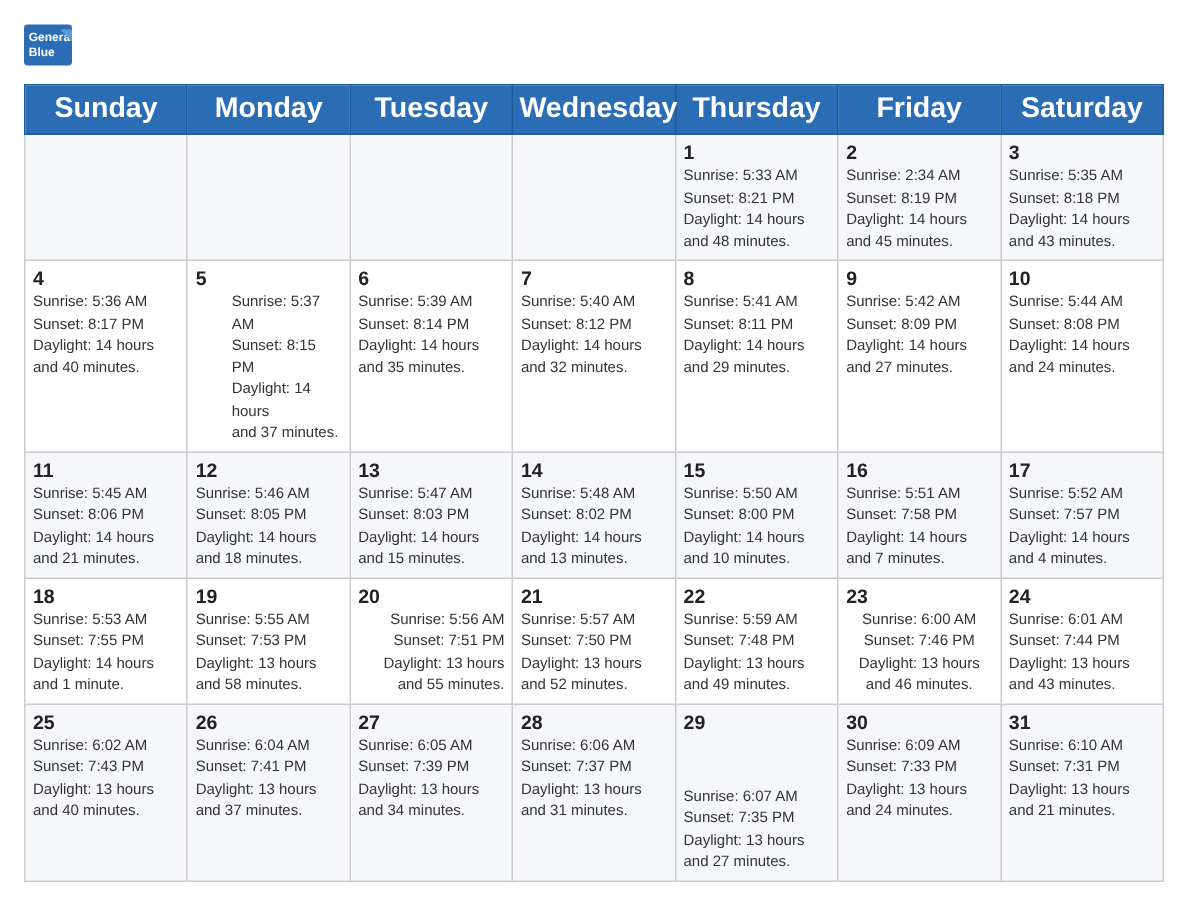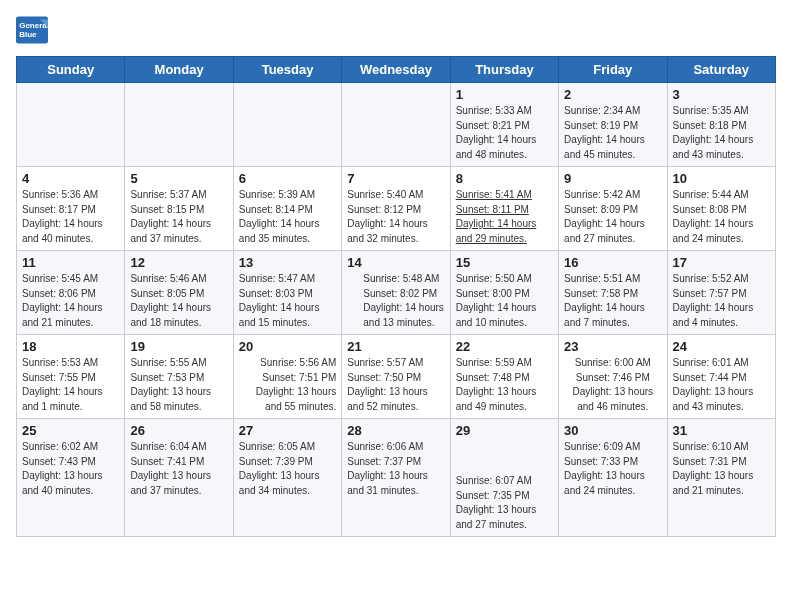--- a/index.html
+++ b/index.html
@@ -39,21 +39,21 @@
       color: #444;
     }
     table {
       width: 100%;
       border-collapse: collapse;
       table-layout: fixed;
     }
     thead tr th {
       background-color: #2a6db5;
       color: #fff;
-      font-size: 13px;
+      font-size: 19px;
       font-weight: bold;
       padding: 5px 4px;
       text-align: center;
       border: 1px solid #1e5a9a;
     }
     tbody tr td {
       border: 1px solid #ccc;
       vertical-align: top;
       padding: 4px 5px;
       font-size: 10.5px;
@@ -144,42 +144,42 @@
       <tr>
         <td>
           <span class="day-number">4</span>
           <div class="day-info" style="white-space: pre-line;">Sunrise: 5:36 AM
 Sunset: 8:17 PM
 Daylight: 14 hours
 and 40 minutes.</div>
         </td>
         <td>
           <span class="day-number">5</span>
-          <div class="day-info" style="white-space: pre-line;">Sunrise: 5:37 AM
+          <div class="day-info" style="white-space: pre-line; margin-left: 24px;">Sunrise: 5:37 AM
 Sunset: 8:15 PM
 Daylight: 14 hours
 and 37 minutes.</div>
         </td>
         <td>
           <span class="day-number">6</span>
           <div class="day-info" style="white-space: pre-line;">Sunrise: 5:39 AM
 Sunset: 8:14 PM
 Daylight: 14 hours
 and 35 minutes.</div>
         </td>
         <td>
           <span class="day-number">7</span>
           <div class="day-info" style="white-space: pre-line;">Sunrise: 5:40 AM
 Sunset: 8:12 PM
 Daylight: 14 hours
 and 32 minutes.</div>
         </td>
         <td>
           <span class="day-number">8</span>
-          <div class="day-info" style="white-space: pre-line; text-decoration: underline;">Sunrise: 5:41 AM
+          <div class="day-info" style="white-space: pre-line;">Sunrise: 5:41 AM
 Sunset: 8:11 PM
 Daylight: 14 hours
 and 29 minutes.</div>
         </td>
         <td>
           <span class="day-number">9</span>
           <div class="day-info" style="white-space: pre-line;">Sunrise: 5:42 AM
 Sunset: 8:09 PM
 Daylight: 14 hours
 and 27 minutes.</div>
@@ -209,21 +209,21 @@
         </td>
         <td>
           <span class="day-number">13</span>
           <div class="day-info" style="white-space: pre-line;">Sunrise: 5:47 AM
 Sunset: 8:03 PM
 Daylight: 14 hours
 and 15 minutes.</div>
         </td>
         <td>
           <span class="day-number">14</span>
-          <div class="day-info" style="white-space: pre-line; margin-left: 16px;">Sunrise: 5:48 AM
+          <div class="day-info" style="white-space: pre-line;">Sunrise: 5:48 AM
 Sunset: 8:02 PM
 Daylight: 14 hours
 and 13 minutes.</div>
         </td>
         <td>
           <span class="day-number">15</span>
           <div class="day-info" style="white-space: pre-line;">Sunrise: 5:50 AM
 Sunset: 8:00 PM
 Daylight: 14 hours
 and 10 minutes.</div>

